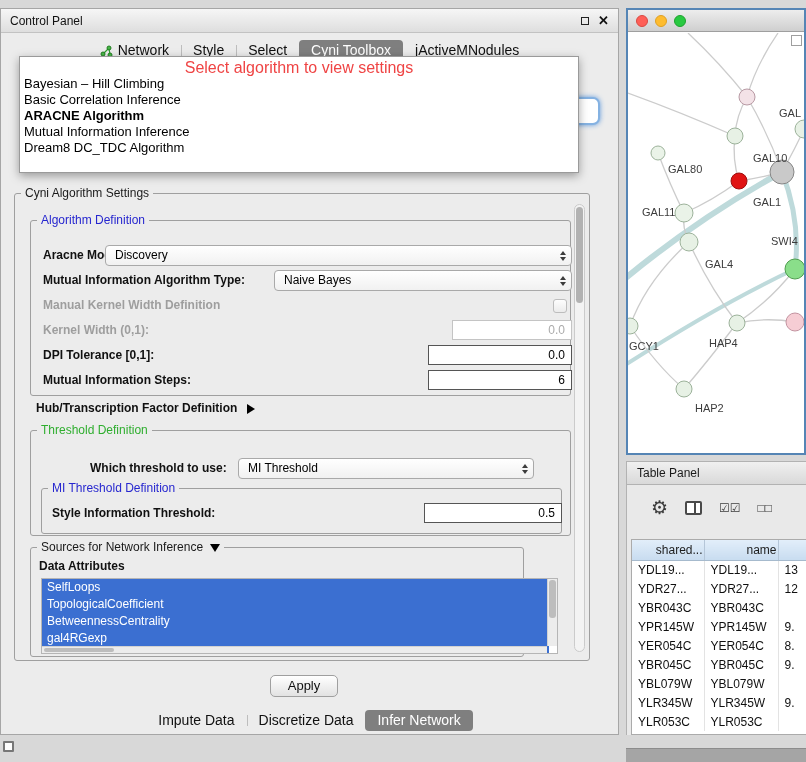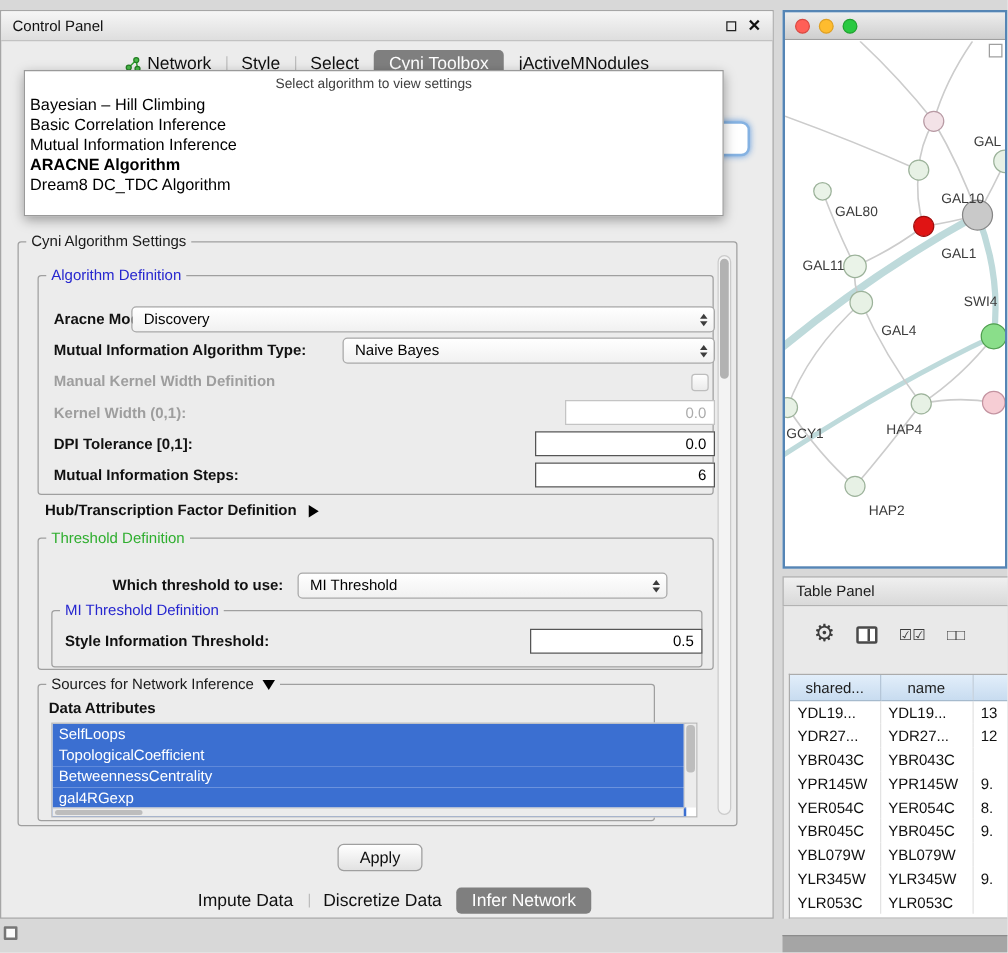--- a/index.html
+++ b/index.html
@@ -30,21 +30,21 @@
 
   
   .hidden-combo { position:absolute; left:518px; top:88px; width:81px; height:28px;
                   background:#fff; border:2px solid #85b2e2; border-radius:7px;
                   box-shadow:0 0 5px rgba(90,150,220,.95); z-index:4; }
 
   
   .algo-overlay { position:absolute; left:18px; top:47px; width:560px; height:117px;
                   background:#fff; border:1px solid #9a9a9a; z-index:20;
                   box-shadow:0 3px 9px rgba(0,0,0,.35); padding-top:2px; }
-  .algo-placeholder { height:17px; line-height:17px; text-align:center; color:#404040; font-size:11px; }
+  .algo-placeholder { height:17px; line-height:17px; text-align:center; color:#ef4444; font-size:16px; }
   .algo-item { height:16px; line-height:16px; padding-left:4px; font-size:13px; color:#000; }
   .algo-item.selected { font-weight:bold; }
 
   
   .group { position:absolute; border:1px solid #9f9f9f; border-radius:3px; }
   .gtitle { position:absolute; top:-8px; left:6px; background:#ececec; padding:0 4px;
             font-size:12px; color:#1a1a1a; white-space:nowrap; line-height:15px; }
   .gtitle.blue { color:#2626cf; }
   .gtitle.green { color:#2fae2f; }
 
@@ -114,21 +114,21 @@
   .tpi { color:#3b3b3b; }
   .tpi.gear { font-size:19px; line-height:19px; }
   .tpi.colicon { width:17px; height:14px; border:2px solid #4a4a4a; border-radius:2px; position:relative; display:inline-block; background:#fff; }
   .tpi.colicon::after { content:""; position:absolute; left:50%; top:0; bottom:0; width:2px; background:#4a4a4a; }
   .tpi.checks { font-size:12px; letter-spacing:0; }
   .tp-table { position:absolute; left:4px; top:54px; width:176px; bottom:0;
               background:#fff; border:1px solid #ababab; border-right:none; overflow:hidden; }
   .tp-table table { border-collapse:collapse; table-layout:fixed; width:210px; }
   .tp-table th { height:20px; background:linear-gradient(#e2eefa,#c8dcf0);
                  border-right:1px solid #b5c6d8; border-bottom:1px solid #a6bacd;
-                 font-size:12px; font-weight:normal; text-align:center; color:#1c1c1c; overflow:hidden; }
+                 font-size:12px; font-weight:normal; text-align:right; color:#1c1c1c; overflow:hidden; }
   .tp-table td { height:19px; font-size:12px; padding:0 2px 0 6px; border-right:1px solid #e3e3e3;
                  color:#101010; white-space:nowrap; overflow:hidden; }
 
   .bottom-strip { position:absolute; left:626px; top:748px; width:180px; height:14px;
                   background:#a5a5a5; border-top:1px solid #8c8c8c; }
   .mini-icon { position:absolute; left:3px; top:741px; width:11px; height:11px;
                border:2px solid #777; background:#fdfdfd; border-radius:1px; }
 </style>
 </head>
 <body>
@@ -167,22 +167,22 @@
         <span>jActiveMNodules</span>
       </div>
   </nav>
 
   <div class="hidden-combo"></div>
 
   <div class="algo-overlay">
     <div class="algo-placeholder">Select algorithm to view settings</div>
     <div class="algo-item">Bayesian – Hill Climbing</div>
     <div class="algo-item">Basic Correlation Inference</div>
+    <div class="algo-item selected">ARACNE Algorithm</div>
     <div class="algo-item">Mutual Information Inference</div>
-    <div class="algo-item selected">ARACNE Algorithm</div>
     <div class="algo-item">Dream8 DC_TDC Algorithm</div>
   </div>
 
   <div class="group" style="left:13px; top:184px; width:576px; height:468px;">
     <span class="gtitle">Cyni Algorithm Settings</span>
 
     <div class="settings-scroll">
         <div class="thumb"></div>
       </div>
 

